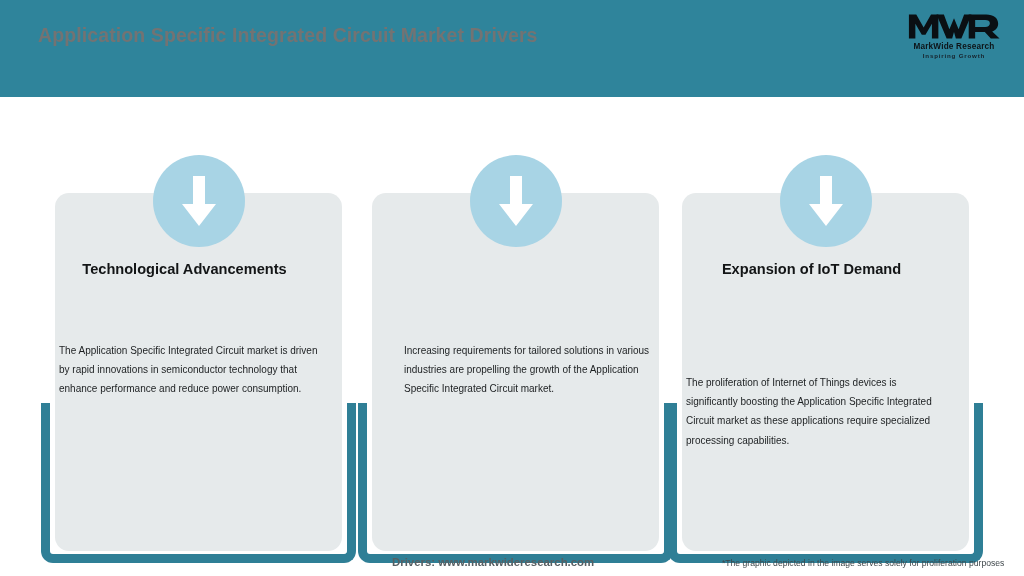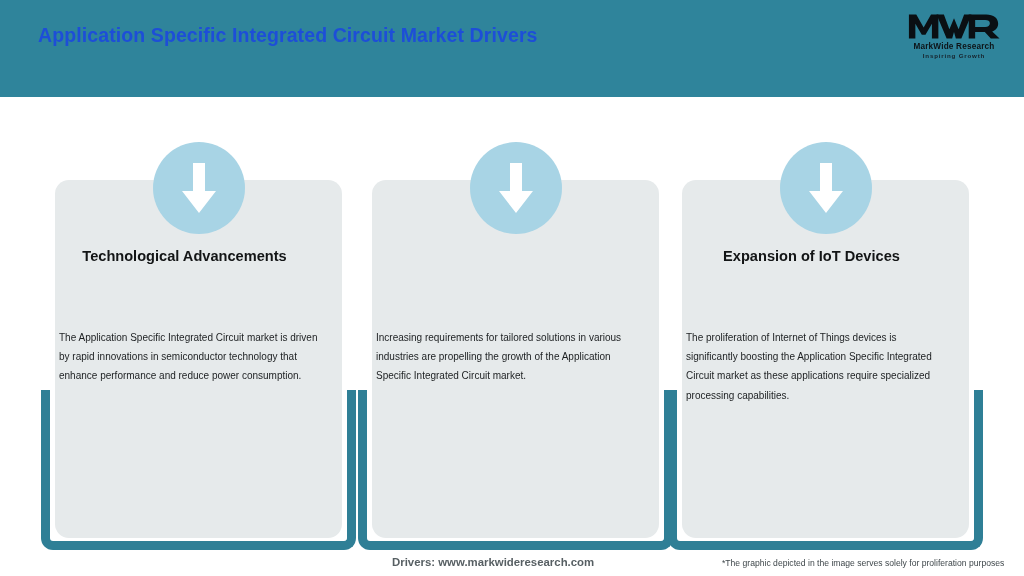--- a/index.html
+++ b/index.html
@@ -24,21 +24,21 @@
     width: 1024px;
     height: 97px;
     background: #2f849b;
   }
   .header-title {
     position: absolute;
     left: 38px;
     top: 24px;
     font-size: 19.5px;
     font-weight: bold;
-    color: #1d4ed8;
+    color: #737373;
     letter-spacing: 0.1px;
     white-space: nowrap;
   }
 
   
   .logo-wrap {
     position: absolute;
     right: 18px;
     top: 9px;
     width: 104px;
@@ -73,21 +73,21 @@
   
   .cards {
     position: absolute;
     left: 0;
     top: 0;
     width: 1024px;
     height: 576px;
   }
   .card-group {
     position: absolute;
-    top: 142px;
+    top: 155px;
     width: 315px;
     height: 408px;
   }
   .card-group.g1 { left: 41px; }
   .card-group.g2 { left: 358px; }
   .card-group.g3 { left: 668px; }
 
   
   .bracket {
     position: absolute;
@@ -154,22 +154,22 @@
     position: absolute;
     left: 18px;
     top: 186px;
     width: 262px;
     font-size: 10px;
     color: #1c1f21;
     line-height: 19.2px;
     text-align: left;
     z-index: 4;
   }
-  .card-group.g2 .card-body { width: 256px; }
-  .card-group.g3 .card-body { width: 248px; }
+  .card-group.g2 .card-body { width: 256px; margin-left: 28px; }
+  .card-group.g3 .card-body { width: 248px; margin-top: 32px; }
 
   
   .footer-source {
     position: absolute;
     left: 392px;
     top: 556px;
     font-size: 11.4px;
     font-weight: bold;
     color: #575f63;
     white-space: nowrap;
@@ -228,21 +228,21 @@
   </div>
 
   <div class="card-group g3">
     <div class="bracket"></div>
     <div class="panel"></div>
     <div class="badge">
       <svg viewBox="0 0 40 54" aria-hidden="true">
         <path d="M14 2 L26 2 L26 30 L37 30 L20 52 L3 30 L14 30 Z" fill="#ffffff"></path>
       </svg>
     </div>
-    <div class="card-heading">Expansion of IoT Devices</div>
+    <div class="card-heading">Expansion of IoT Demand</div>
     <div class="card-body">The proliferation of Internet of Things devices is significantly boosting the Application Specific Integrated Circuit market as these applications require specialized processing capabilities.</div>
   </div>
 
 </div>
 
 <div class="footer-source">Drivers: www.markwideresearch.com</div>
 
 <div class="footer-note">*The graphic depicted in the image serves solely for proliferation purposes</div>
 
 </body></html>

